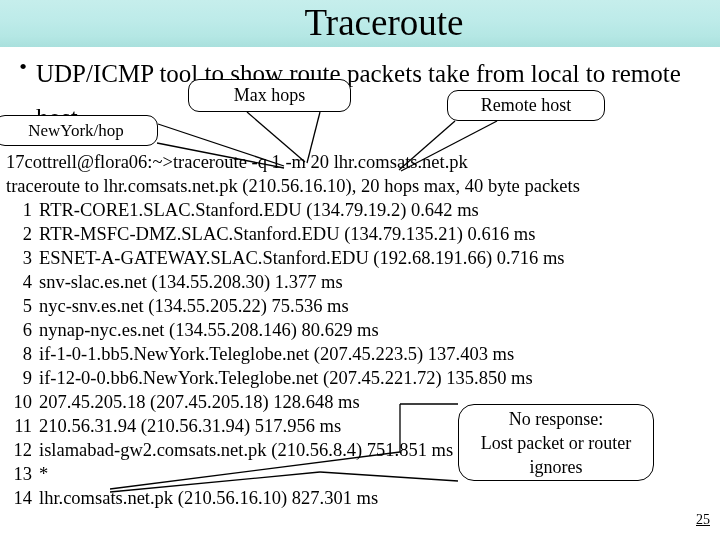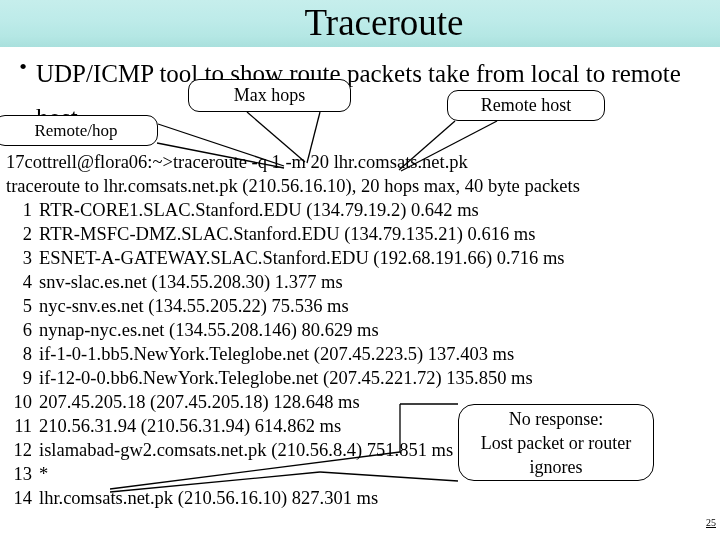--- a/index.html
+++ b/index.html
@@ -143,23 +143,23 @@
     top: 0;
     width: 720px;
     height: 540px;
     z-index: 5;
     pointer-events: none;
   }
 
   
   #page-number {
     position: absolute;
-    right: 4px;
+    right: 10px;
     bottom: 12px;
-    font-size: 10px;
+    font-size: 14px;
     color: #000000;
     text-decoration: underline;
   }
 </style>
 </head>
 <body>
 
 <div id="slide">
 
   <div id="title-band"></div>
@@ -192,21 +192,21 @@
 
   <div class="callout" id="callout-maxhops">
     <span>Max hops</span>
   </div>
 
   <div class="callout" id="callout-remotehost">
     <span>Remote host</span>
   </div>
 
   <div class="callout" id="callout-probes">
-    <span>Remote/hop</span>
+    <span>NewYork/hop</span>
   </div>
 
   <div class="callout" id="callout-noresponse">
     <span>No response:</span>
     <span>Lost packet or router</span>
     <span>ignores</span>
   </div>
 
   <div id="transcript">
     <div class="t-line">17cottrell@flora06:~&gt;traceroute -q 1 -m 20 lhr.comsats.net.pk</div>
@@ -214,21 +214,21 @@
     <div id="hop-lines">
         <div class="t-line"><span class="hopnum">1</span><span>RTR-CORE1.SLAC.Stanford.EDU (134.79.19.2)  0.642 ms</span></div>
         <div class="t-line"><span class="hopnum">2</span><span>RTR-MSFC-DMZ.SLAC.Stanford.EDU (134.79.135.21)  0.616 ms</span></div>
         <div class="t-line"><span class="hopnum">3</span><span>ESNET-A-GATEWAY.SLAC.Stanford.EDU (192.68.191.66)  0.716 ms</span></div>
         <div class="t-line"><span class="hopnum">4</span><span>snv-slac.es.net (134.55.208.30)  1.377 ms</span></div>
         <div class="t-line"><span class="hopnum">5</span><span>nyc-snv.es.net (134.55.205.22)  75.536 ms</span></div>
         <div class="t-line"><span class="hopnum">6</span><span>nynap-nyc.es.net (134.55.208.146)  80.629 ms</span></div>
         <div class="t-line"><span class="hopnum">8</span><span>if-1-0-1.bb5.NewYork.Teleglobe.net (207.45.223.5)  137.403 ms</span></div>
         <div class="t-line"><span class="hopnum">9</span><span>if-12-0-0.bb6.NewYork.Teleglobe.net (207.45.221.72)  135.850 ms</span></div>
         <div class="t-line"><span class="hopnum">10</span><span>207.45.205.18 (207.45.205.18)  128.648 ms</span></div>
-        <div class="t-line"><span class="hopnum">11</span><span>210.56.31.94 (210.56.31.94)  614.862 ms</span></div>
+        <div class="t-line"><span class="hopnum">11</span><span>210.56.31.94 (210.56.31.94)  517.956 ms</span></div>
         <div class="t-line"><span class="hopnum">12</span><span>islamabad-gw2.comsats.net.pk (210.56.8.4)  751.851 ms</span></div>
         <div class="t-line"><span class="hopnum">13</span><span>*</span></div>
         <div class="t-line"><span class="hopnum">14</span><span>lhr.comsats.net.pk (210.56.16.10)  827.301 ms</span></div>
       </div>
   </div>
 
   <div id="page-number">25</div>
 
 </div>
 

